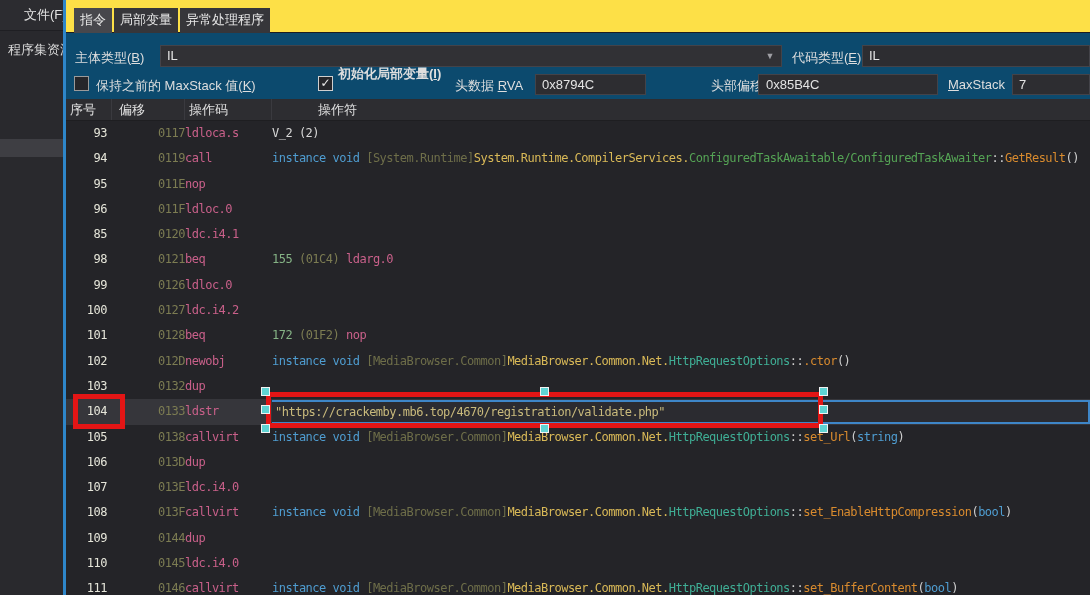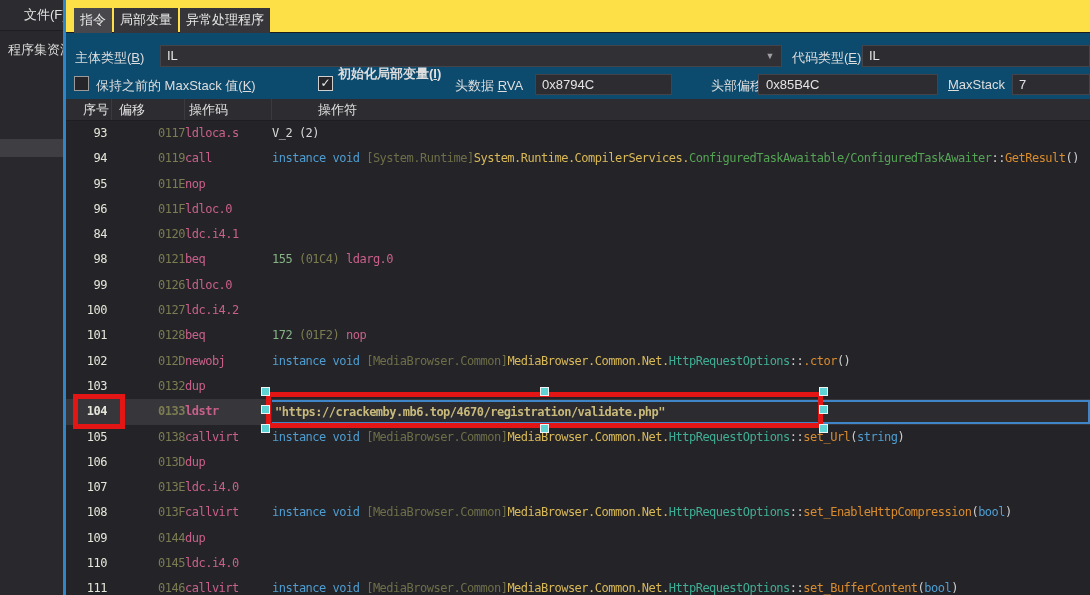--- a/index.html
+++ b/index.html
@@ -32,29 +32,29 @@
   .combo-arrow { position:absolute; right:4px; top:3px; width:14px; height:14px; color:#9f9fa4;
                  font-size:9px; text-align:center; line-height:14px; }
   .cb { position:absolute; width:15px; height:15px; background:#26262a; border:1px solid #9a9a9a;
         color:#ececec; font-size:12px; line-height:13px; text-align:center; }
   .cb.checked { border-color:#cfcfcf; }
 
   
   .grid-cols { display:grid; grid-template-columns:46px 73px 87px 1fr; }
   .thead { height:22px; background:#2d2d31; border-bottom:1px solid #1e1e21; font-size:13px; color:#e0e0e0; }
   .thead .hcell { line-height:21px; border-right:1px solid #3a3a3f; white-space:nowrap; overflow:hidden; }
-  .thead .h-seq { padding-left:17px; }
+  .thead .h-seq { padding-left:4px; }
   .thead .h-off { padding-left:7px; }
   .thead .h-opc { padding-left:4px; }
   .thead .h-opr { padding-left:6px; border-right:none;margin-left:40px; }
 
   .rows { flex:1; overflow:hidden; }
   .inst-row { height:25.3px; font-family:"DejaVu Sans Mono",monospace; font-size:12px;
               letter-spacing:-0.5px; line-height:25.3px; white-space:nowrap; }
-  .inst-row.sel { background:#36363b;font-weight:bold; }
+  .inst-row.sel { background:#36363b; }
   .cell { overflow:hidden; white-space:nowrap; }
   .cell.seq { text-align:right; padding-right:5px; color:#e6e6da; }
   .cell.offset { padding-left:7px; color:#7c7c52;text-align:right; }
   .cell.opcode { color:#c9608a; }
   .cell.operand { position:relative; }
 
   .c-kw{color:#4f9dd1} .c-asm{color:#6e6e49} .c-ns{color:#d9b957} .c-vt{color:#55a455}
   .c-cls{color:#3fae95} .c-mth{color:#d98b2e} .c-pun{color:#cfcfcf} .c-num{color:#85b385}
   .c-off{color:#7c7c52} .c-op{color:#c9608a} .c-plain{color:#d8d8d8}
 
@@ -100,21 +100,21 @@
     <div class="flabel" style="left:726px; top:16px;"><span>代码类型(</span><span class="u">E</span><span>)</span></div>
     <div class="tbox" style="left:796px; top:12px; width:228px; height:22px;"><span>IL</span></div>
 
     <div class="cb" style="left:8px; top:43px;"></div>
     <div class="flabel" style="left:30px; top:44px;"><span>保持之前的 MaxStack 值(</span><span class="u">K</span><span>)</span></div>
 
     <div class="cb checked" style="left:252px; top:43px;">✓</div>
     <div class="flabel" style="left:272px; top:32px;font-weight:bold;"><span>初始化局部变量(</span><span class="u">I</span><span>)</span></div>
 
     <div class="flabel" style="left:389px; top:44px;"><span>头数据 </span><span class="u">R</span><span>VA</span></div>
-    <div class="tbox" style="left:469px; top:41px; width:137px; height:21px;"><span>0x8794C</span></div>
+    <div class="tbox" style="left:469px; top:41px; width:111px; height:21px;"><span>0x8794C</span></div>
 
     <div class="flabel" style="left:645px; top:44px;"><span>头部偏移(</span><span class="u">F</span><span>)</span></div>
     <div class="tbox" style="left:692px; top:41px; width:180px; height:21px;padding-left:7px;"><span>0x85B4C</span></div>
 
     <div class="flabel" style="left:882px; top:44px;"><span></span><span class="u">M</span><span>axStack</span></div>
     <div class="tbox" style="left:946px; top:41px; width:78px; height:21px;"><span>7</span></div>
   </div>
 
   <div class="thead grid-cols">
     <div class="hcell h-seq">序号</div>
@@ -142,21 +142,21 @@
         <div class="cell opcode">nop</div>
         <div class="cell operand"></div>
       </div>
       <div class="inst-row grid-cols">
         <div class="cell seq">96</div>
         <div class="cell offset">011F</div>
         <div class="cell opcode">ldloc.0</div>
         <div class="cell operand"></div>
       </div>
       <div class="inst-row grid-cols">
-        <div class="cell seq">84</div>
+        <div class="cell seq">85</div>
         <div class="cell offset">0120</div>
         <div class="cell opcode">ldc.i4.1</div>
         <div class="cell operand"></div>
       </div>
       <div class="inst-row grid-cols">
         <div class="cell seq">98</div>
         <div class="cell offset">0121</div>
         <div class="cell opcode">beq</div>
         <div class="cell operand"><span class="c-num">155 </span><span class="c-off">(01C4) </span><span class="c-op">ldarg.0</span></div>
       </div>

